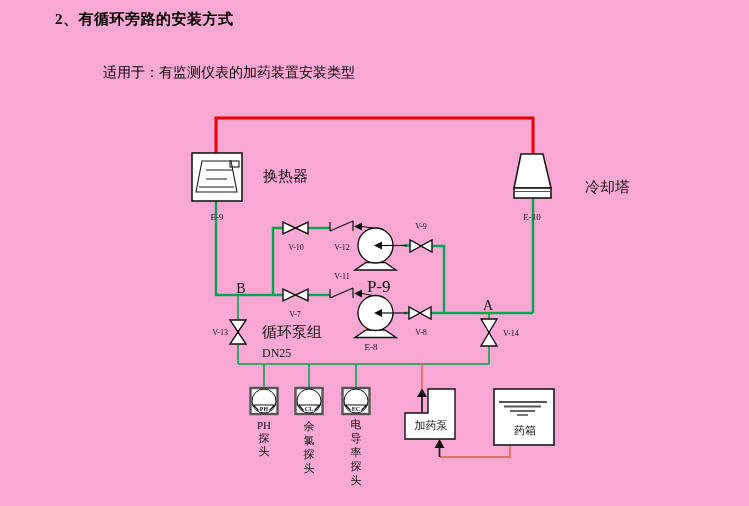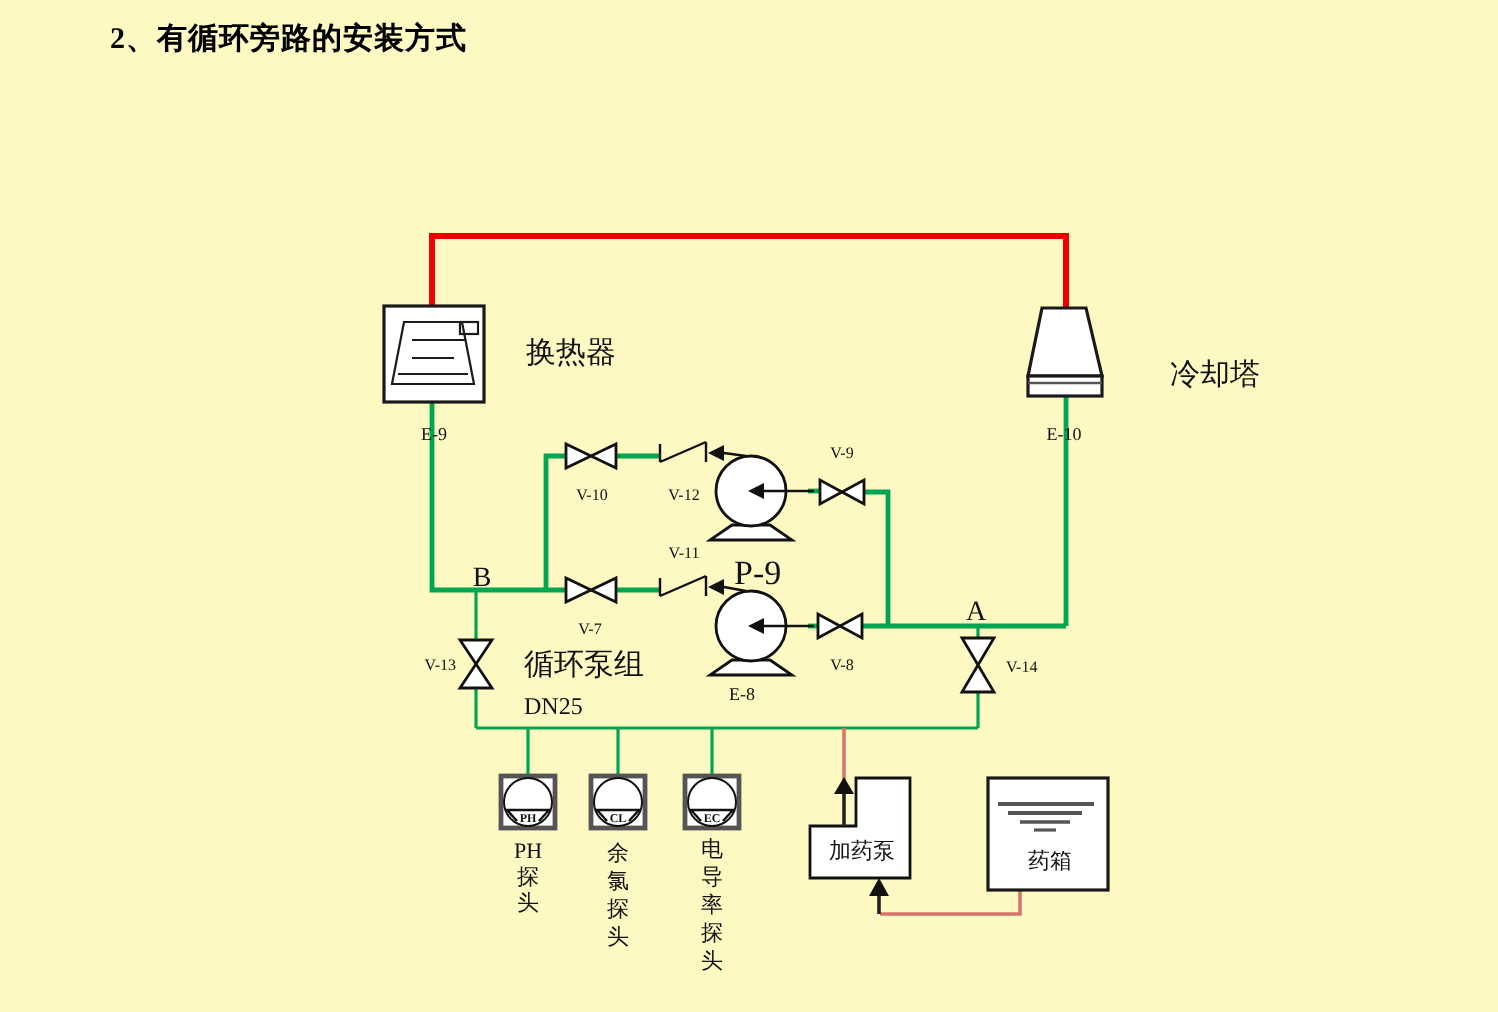--- a/index.html
+++ b/index.html
@@ -1,17 +1,17 @@
 <!DOCTYPE html>
 <html><head>
 <meta charset="utf-8">
 <style>
   html,body{margin:0;padding:0;background:#ffffff;}
   #page{
-    position:relative;width:749px;height:506px;background:#fef9c3;overflow:hidden;
+    position:relative;width:749px;height:506px;background:#f9a8d4;overflow:hidden;
     font-family:"Liberation Serif","DejaVu Serif",serif;color:#000;
   }
   .title{
     position:absolute;left:55px;top:10px;font-size:15px;font-weight:bold;
     letter-spacing:0.5px;white-space:nowrap;
   }
   .subtitle{
     position:absolute;left:103px;top:64px;font-size:14px;white-space:nowrap;
   }
   svg{position:absolute;left:0;top:0;}
@@ -38,20 +38,21 @@
   .probe-box{fill:#ffffff;stroke:#555;stroke-width:2.4;}
   .probe-circ{fill:#ffffff;stroke:#111;stroke-width:1;}
   .lvl{stroke:#555;fill:none;}
 </style>
 </head>
 <body>
 
 <div id="page">
 
   <div class="title">2、有循环旁路的安装方式</div>
+  <div class="subtitle">适用于：有监测仪表的加药装置安装类型</div>
 
   <svg width="749" height="506" viewBox="0 0 749 506">
 
     <path class="pipe-hot" d="M216,155 V118 H533 V155"></path>
 
     <g>
       <path class="pipe-cool" d="M216,200 V295 H283"></path>
       <path class="pipe-cool" d="M308,295 H330"></path>
       <path class="pipe-cool" d="M283,228 H273 V295"></path>
       <path class="pipe-cool" d="M308,228 H330"></path>

